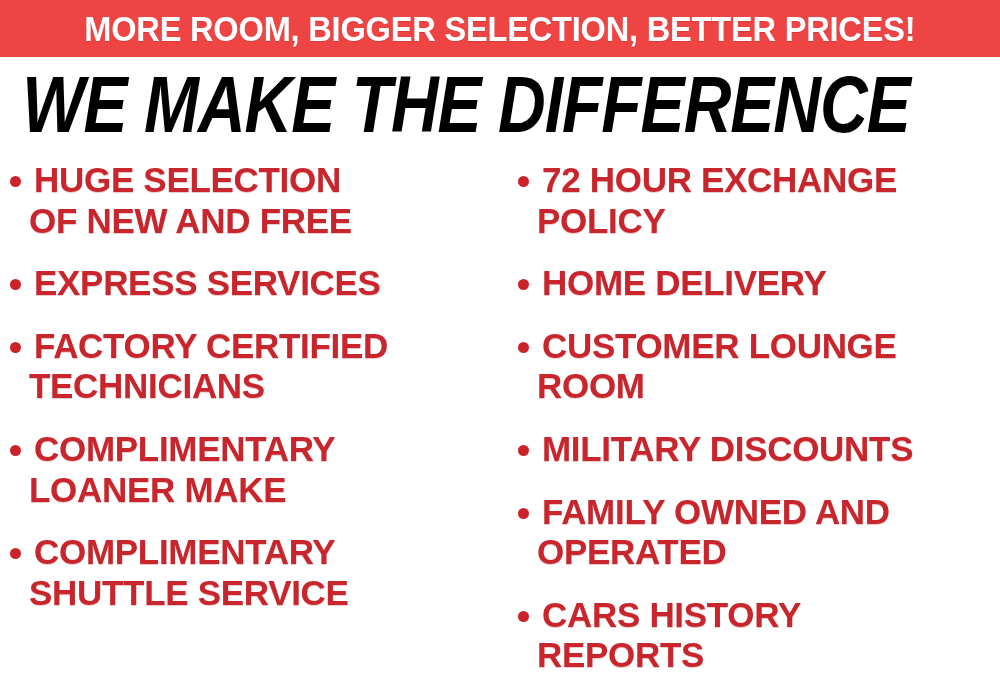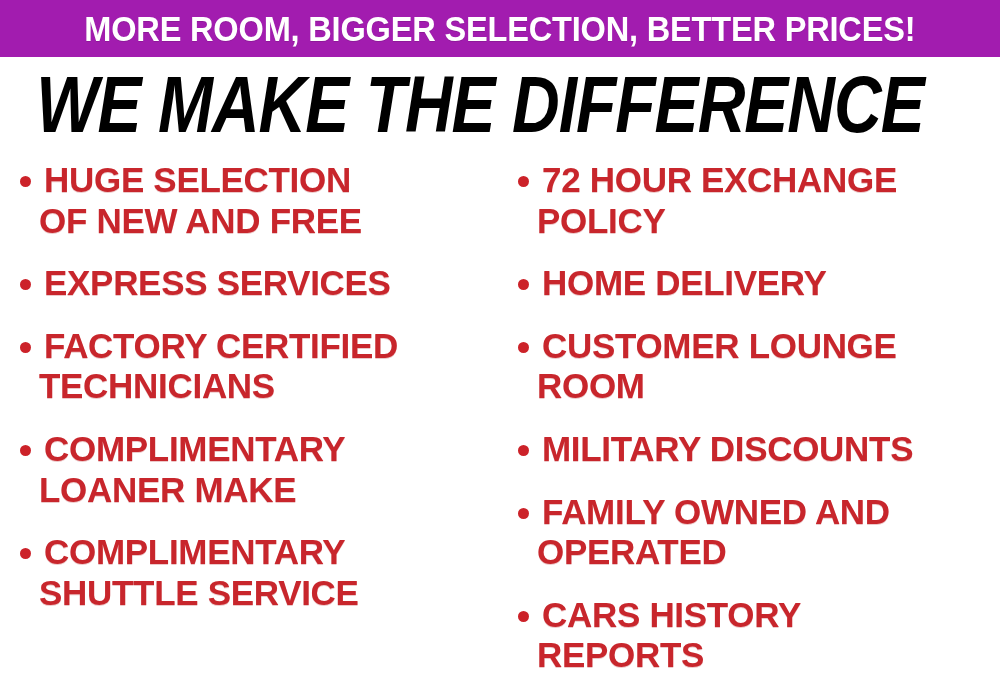--- a/index.html
+++ b/index.html
@@ -19,42 +19,42 @@
     overflow: hidden;
   }
 
   
   .banner {
     position: absolute;
     left: 0;
     top: 0;
     width: 1000px;
     height: 57px;
-    background: #a21caf;
+    background: #ef4444;
     display: flex;
     align-items: center;
     justify-content: center;
   }
   .banner-text {
     color: #ffffff;
     font-family: "Liberation Sans Narrow", "Liberation Sans", sans-serif;
     font-weight: bold;
     font-size: 35px;
     line-height: 1;
     letter-spacing: -0.2px;
     transform: scaleX(0.93);
     transform-origin: center center;
     white-space: nowrap;
     text-shadow: 0 1px 0 rgba(0,0,0,0.12);
   }
 
   
   .headline {
     position: absolute;
-    left: 14px;
+    left: 0;
     top: 62px;
     width: 932px;
     text-align: center;
   }
   .headline-text {
     display: inline-block;
     color: #000000;
     font-family: "Liberation Sans Narrow", "Liberation Sans", sans-serif;
     font-weight: bold;
     font-style: italic;
@@ -74,21 +74,21 @@
     width: 1000px;
     height: 534px;
     display: flex;
     align-items: flex-start;
   }
   .column {
     box-sizing: border-box;
   }
   .column-left {
     width: 500px;
-    padding-left: 20px;
+    padding-left: 10px;
     padding-right: 8px;
   }
   .column-right {
     width: 500px;
     padding-left: 18px;
     padding-right: 2px;
   }
 
   .bullet-item {
     display: flex;

